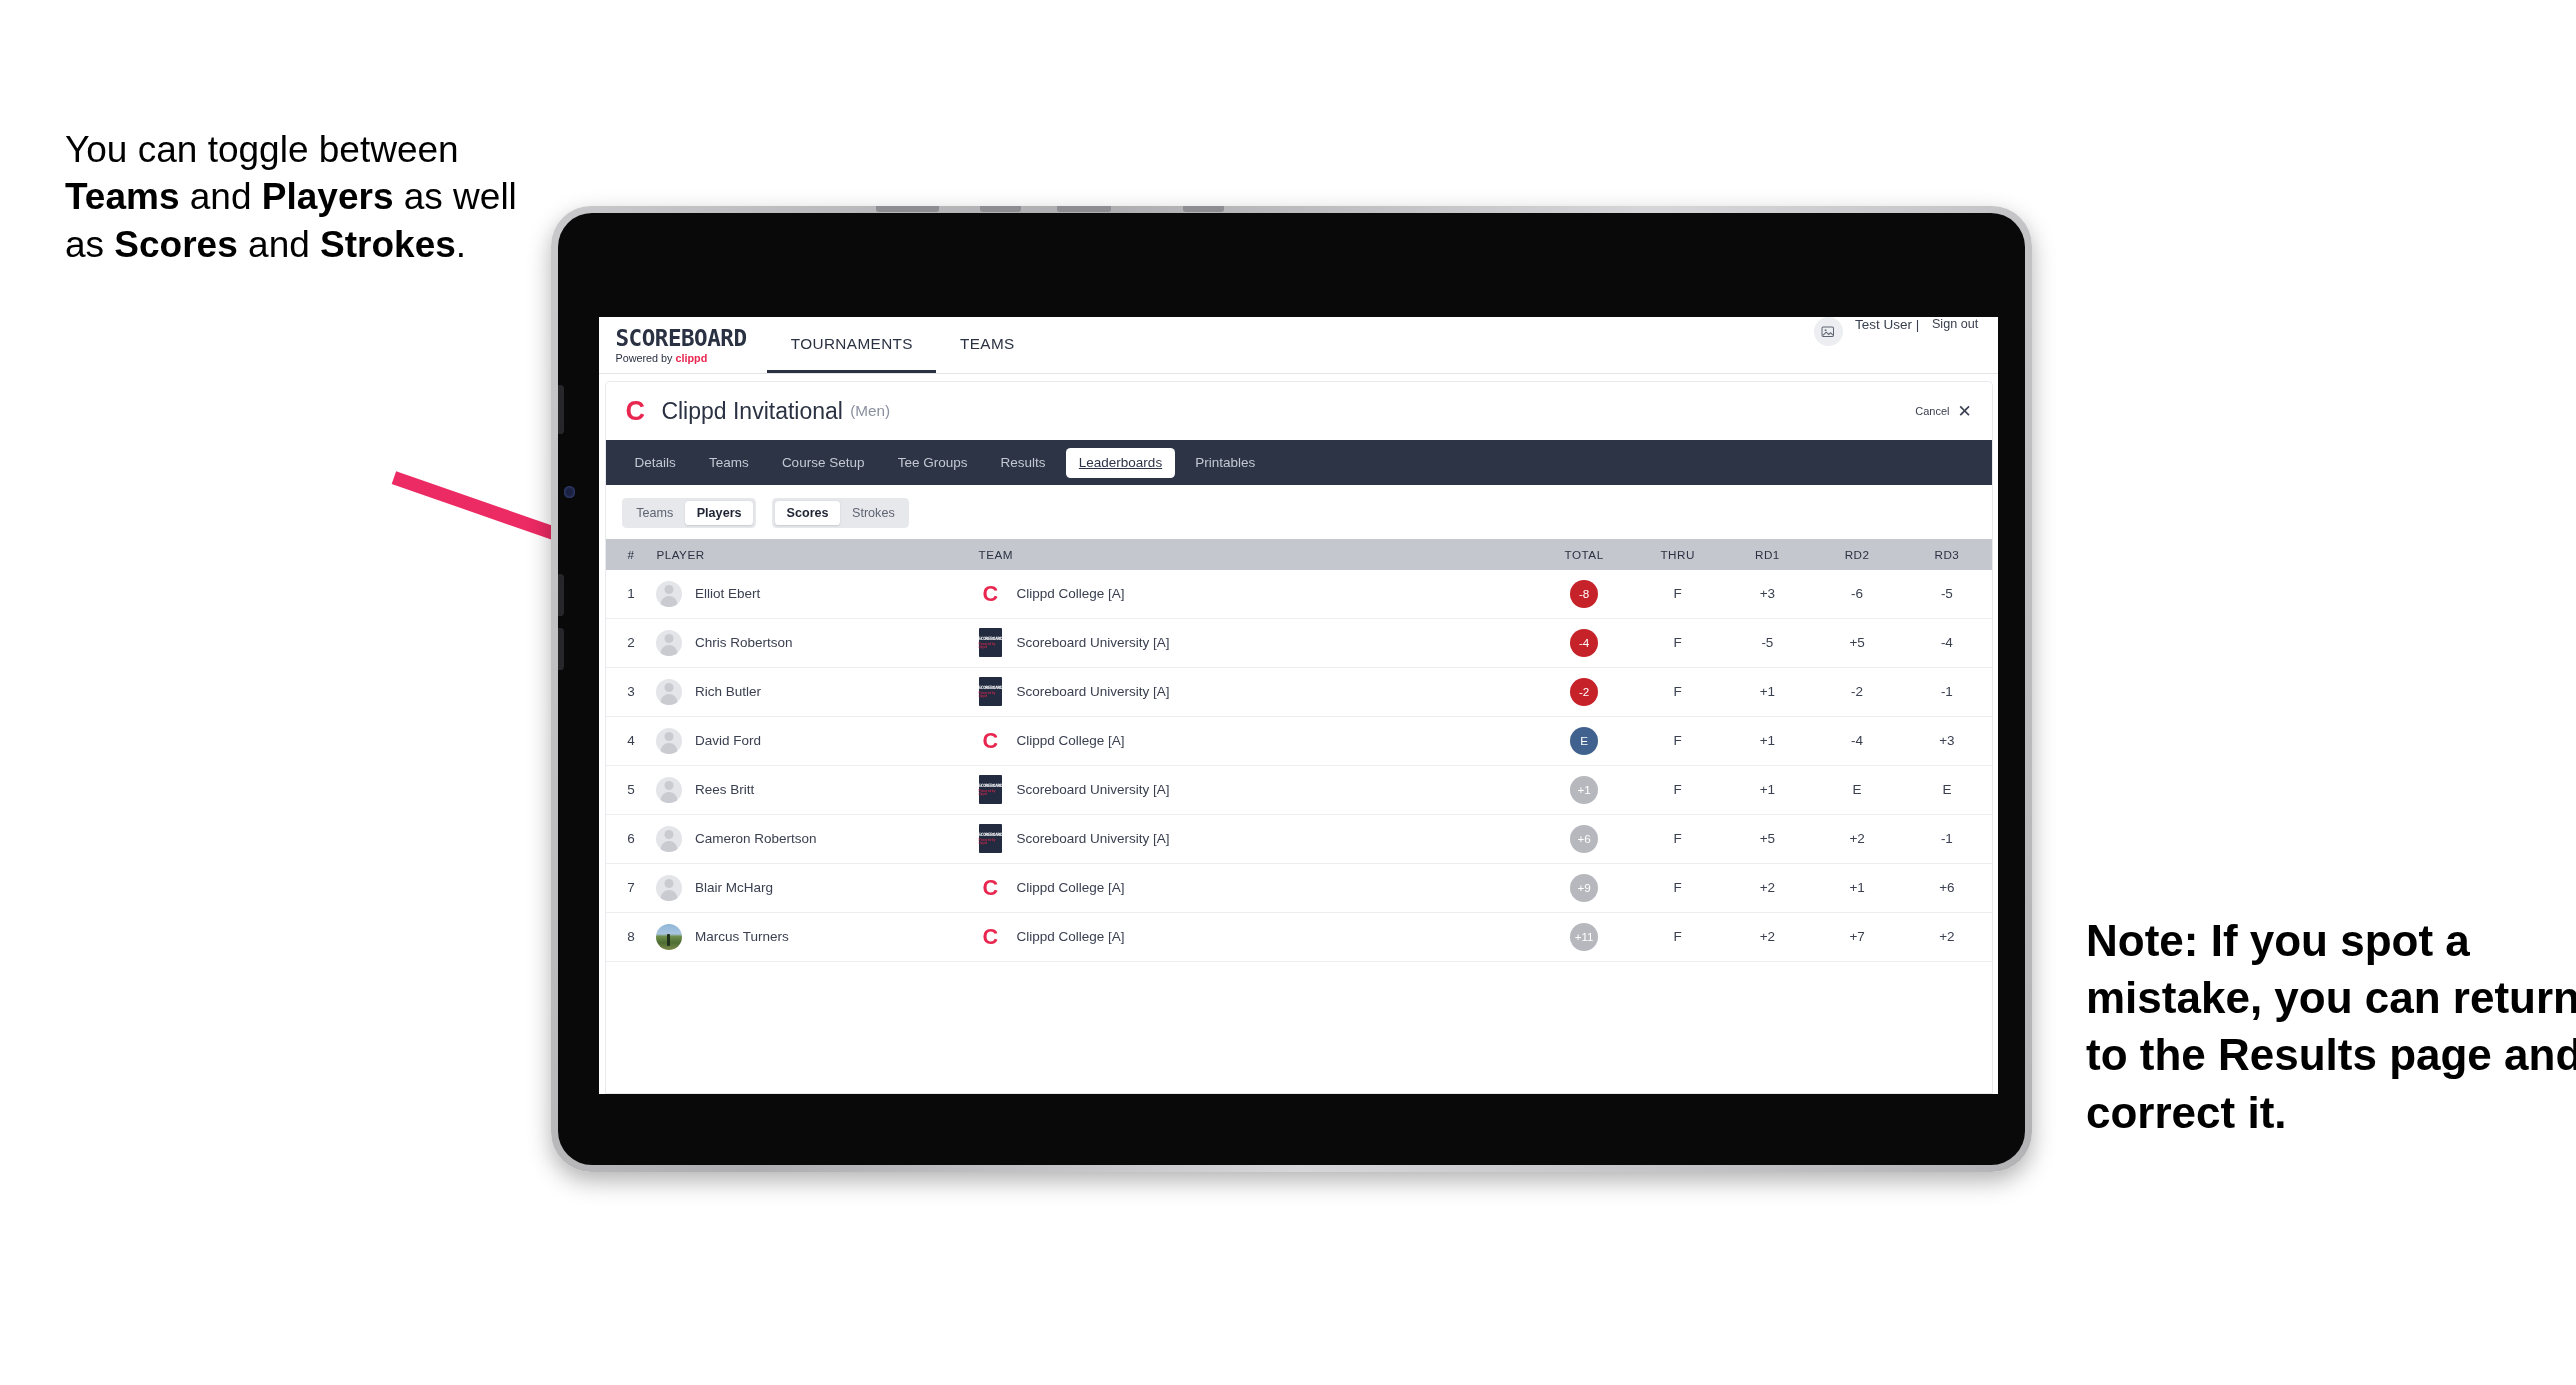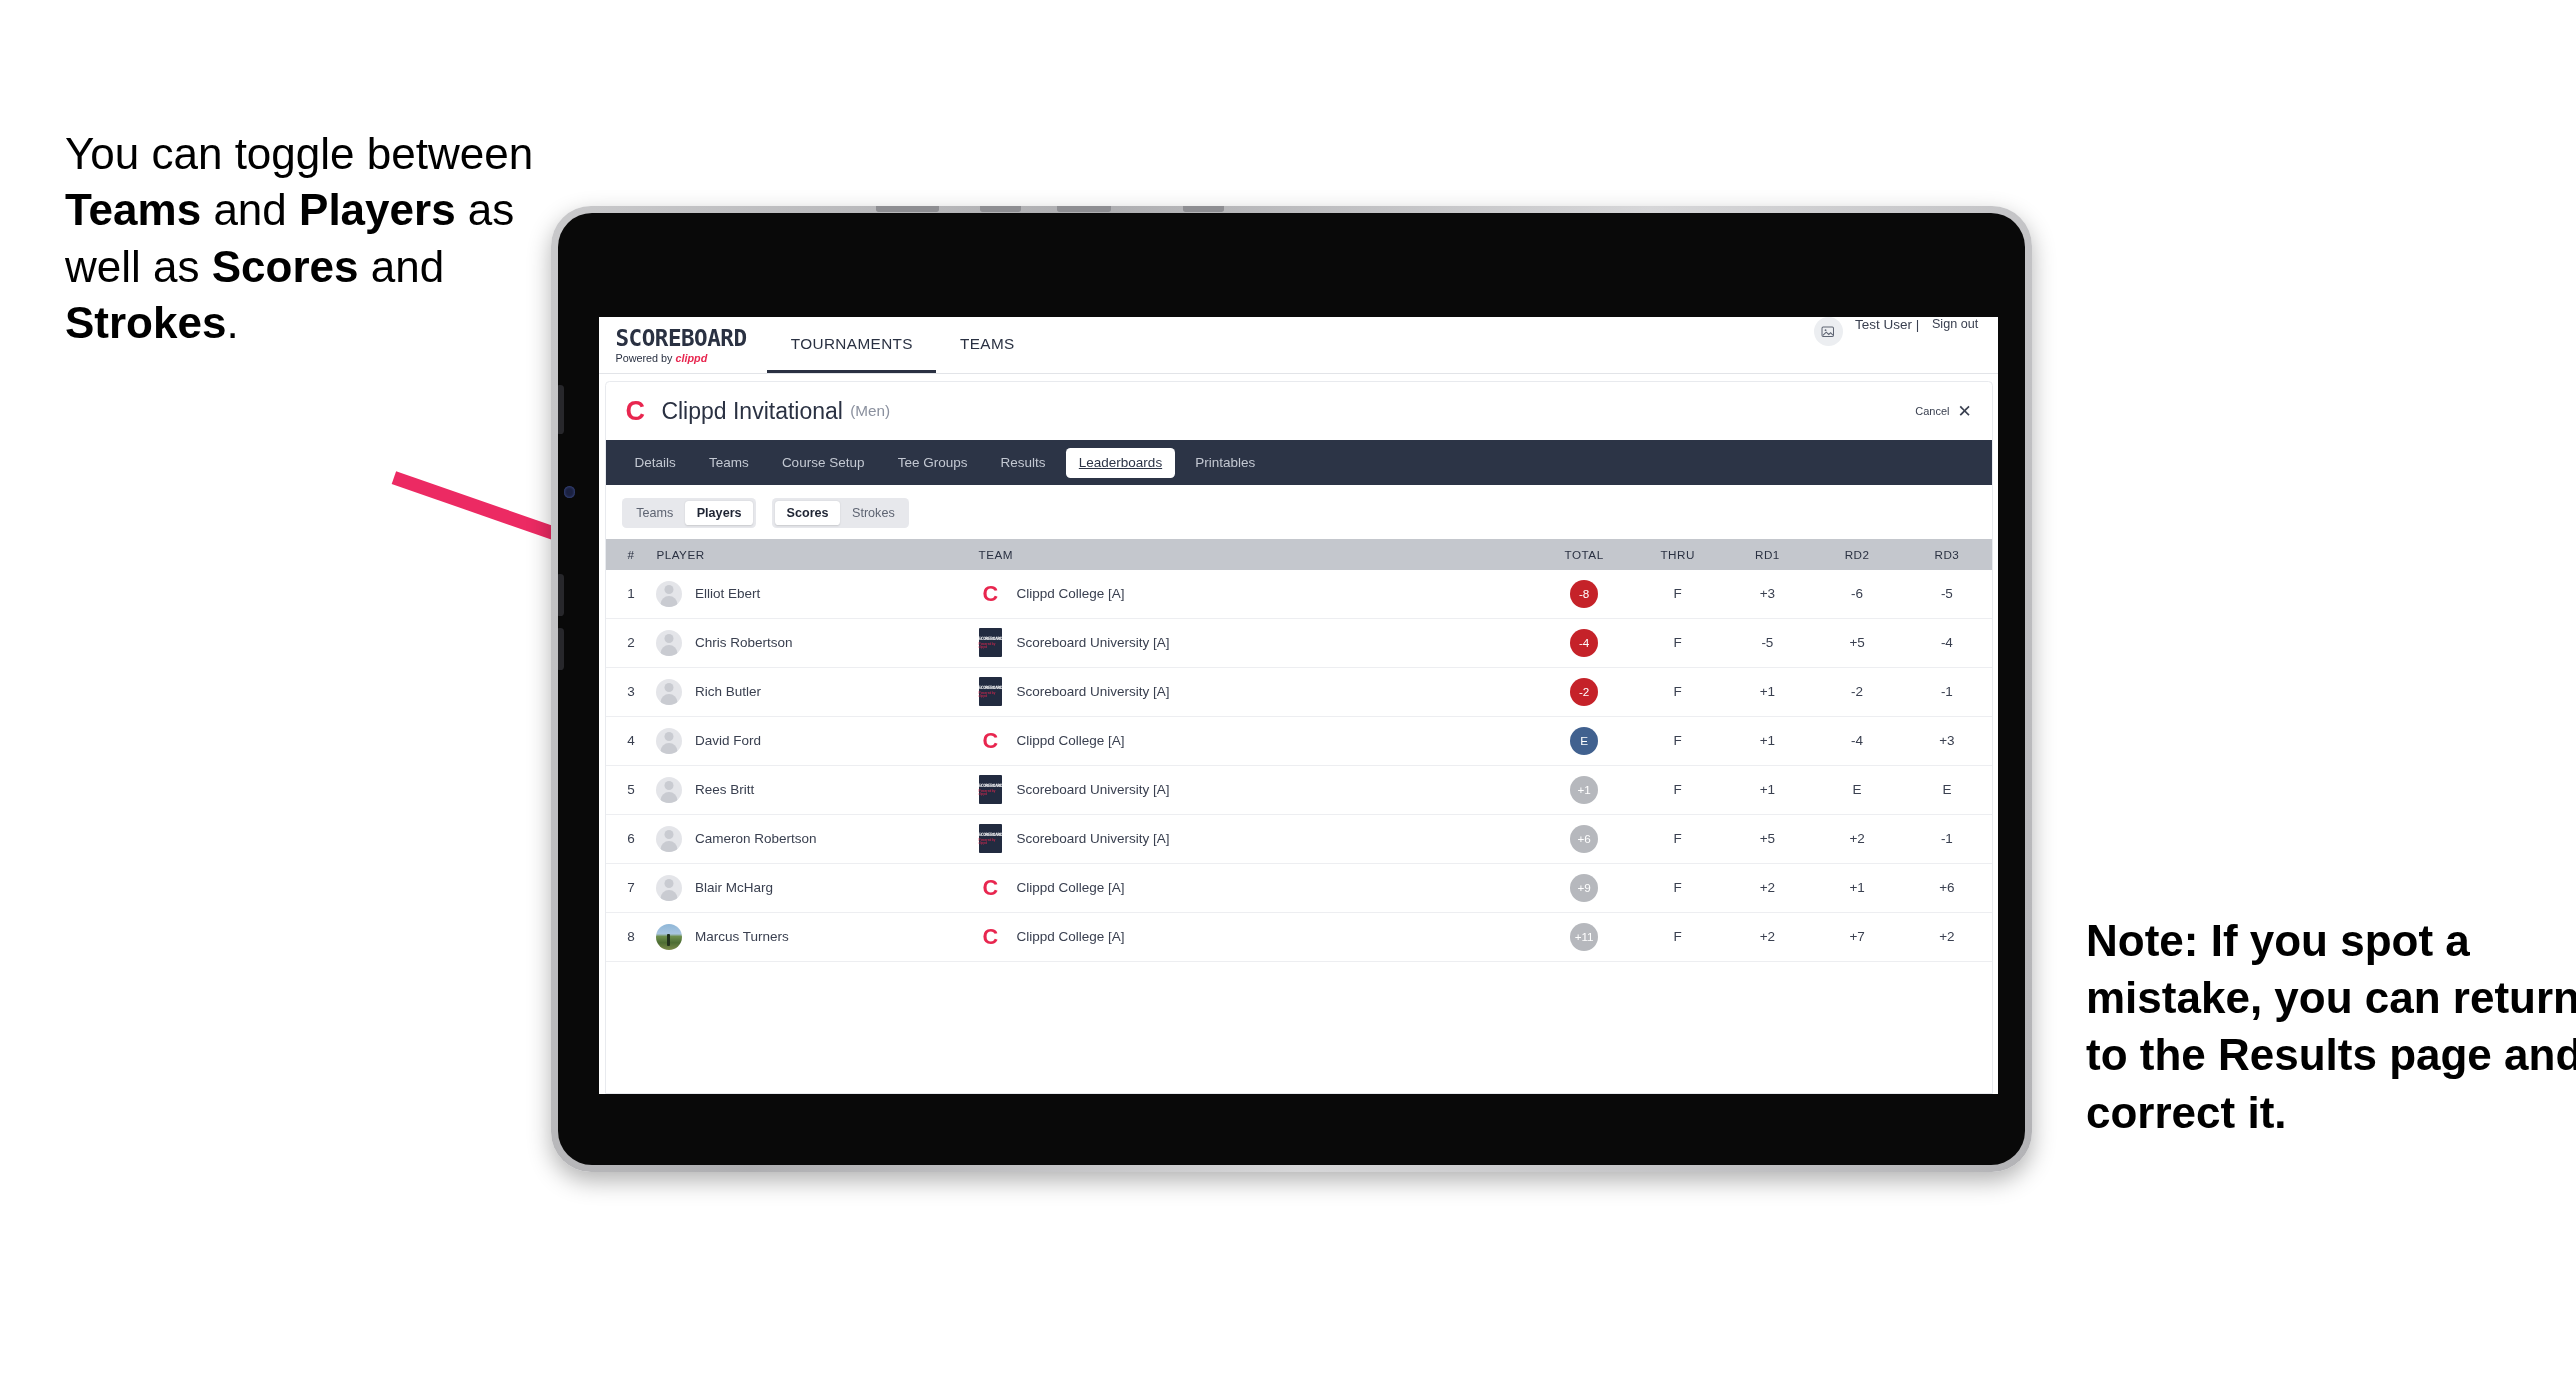--- a/index.html
+++ b/index.html
@@ -14,21 +14,21 @@
     font-family: "Liberation Sans", sans-serif;
     overflow: hidden;
   }
 
   
   .annot-left {
     position: absolute;
     left: 65px;
     top: 126px;
     width: 470px;
-    font-size: 44px;
+    font-size: 37px;
     line-height: 1.28;
     color: #000000;
     font-family: "Liberation Sans", sans-serif;
   }
   .annot-left b { font-weight: 700; }
 
   
   .annot-right {
     position: absolute;
     left: 2086px;
@@ -136,21 +136,20 @@
   }
   .brand-sub {
     font-size: 10.8px;
     color: #2a3142;
     margin-top: 3.6px;
     line-height: 1;
   }
   .brand-sub .clippd {
     color: #e8264f;
     font-weight: 700;
-    font-style: italic;
   }
   .topnav-tabs { display: flex; align-items: stretch; }
   .topnav-tab {
     display: flex;
     align-items: center;
     padding: 0 23.5px;
     font-size: 15.3px;
     letter-spacing: 0.4px;
     color: #2a3142;
     border-bottom: 3.6px solid transparent;

